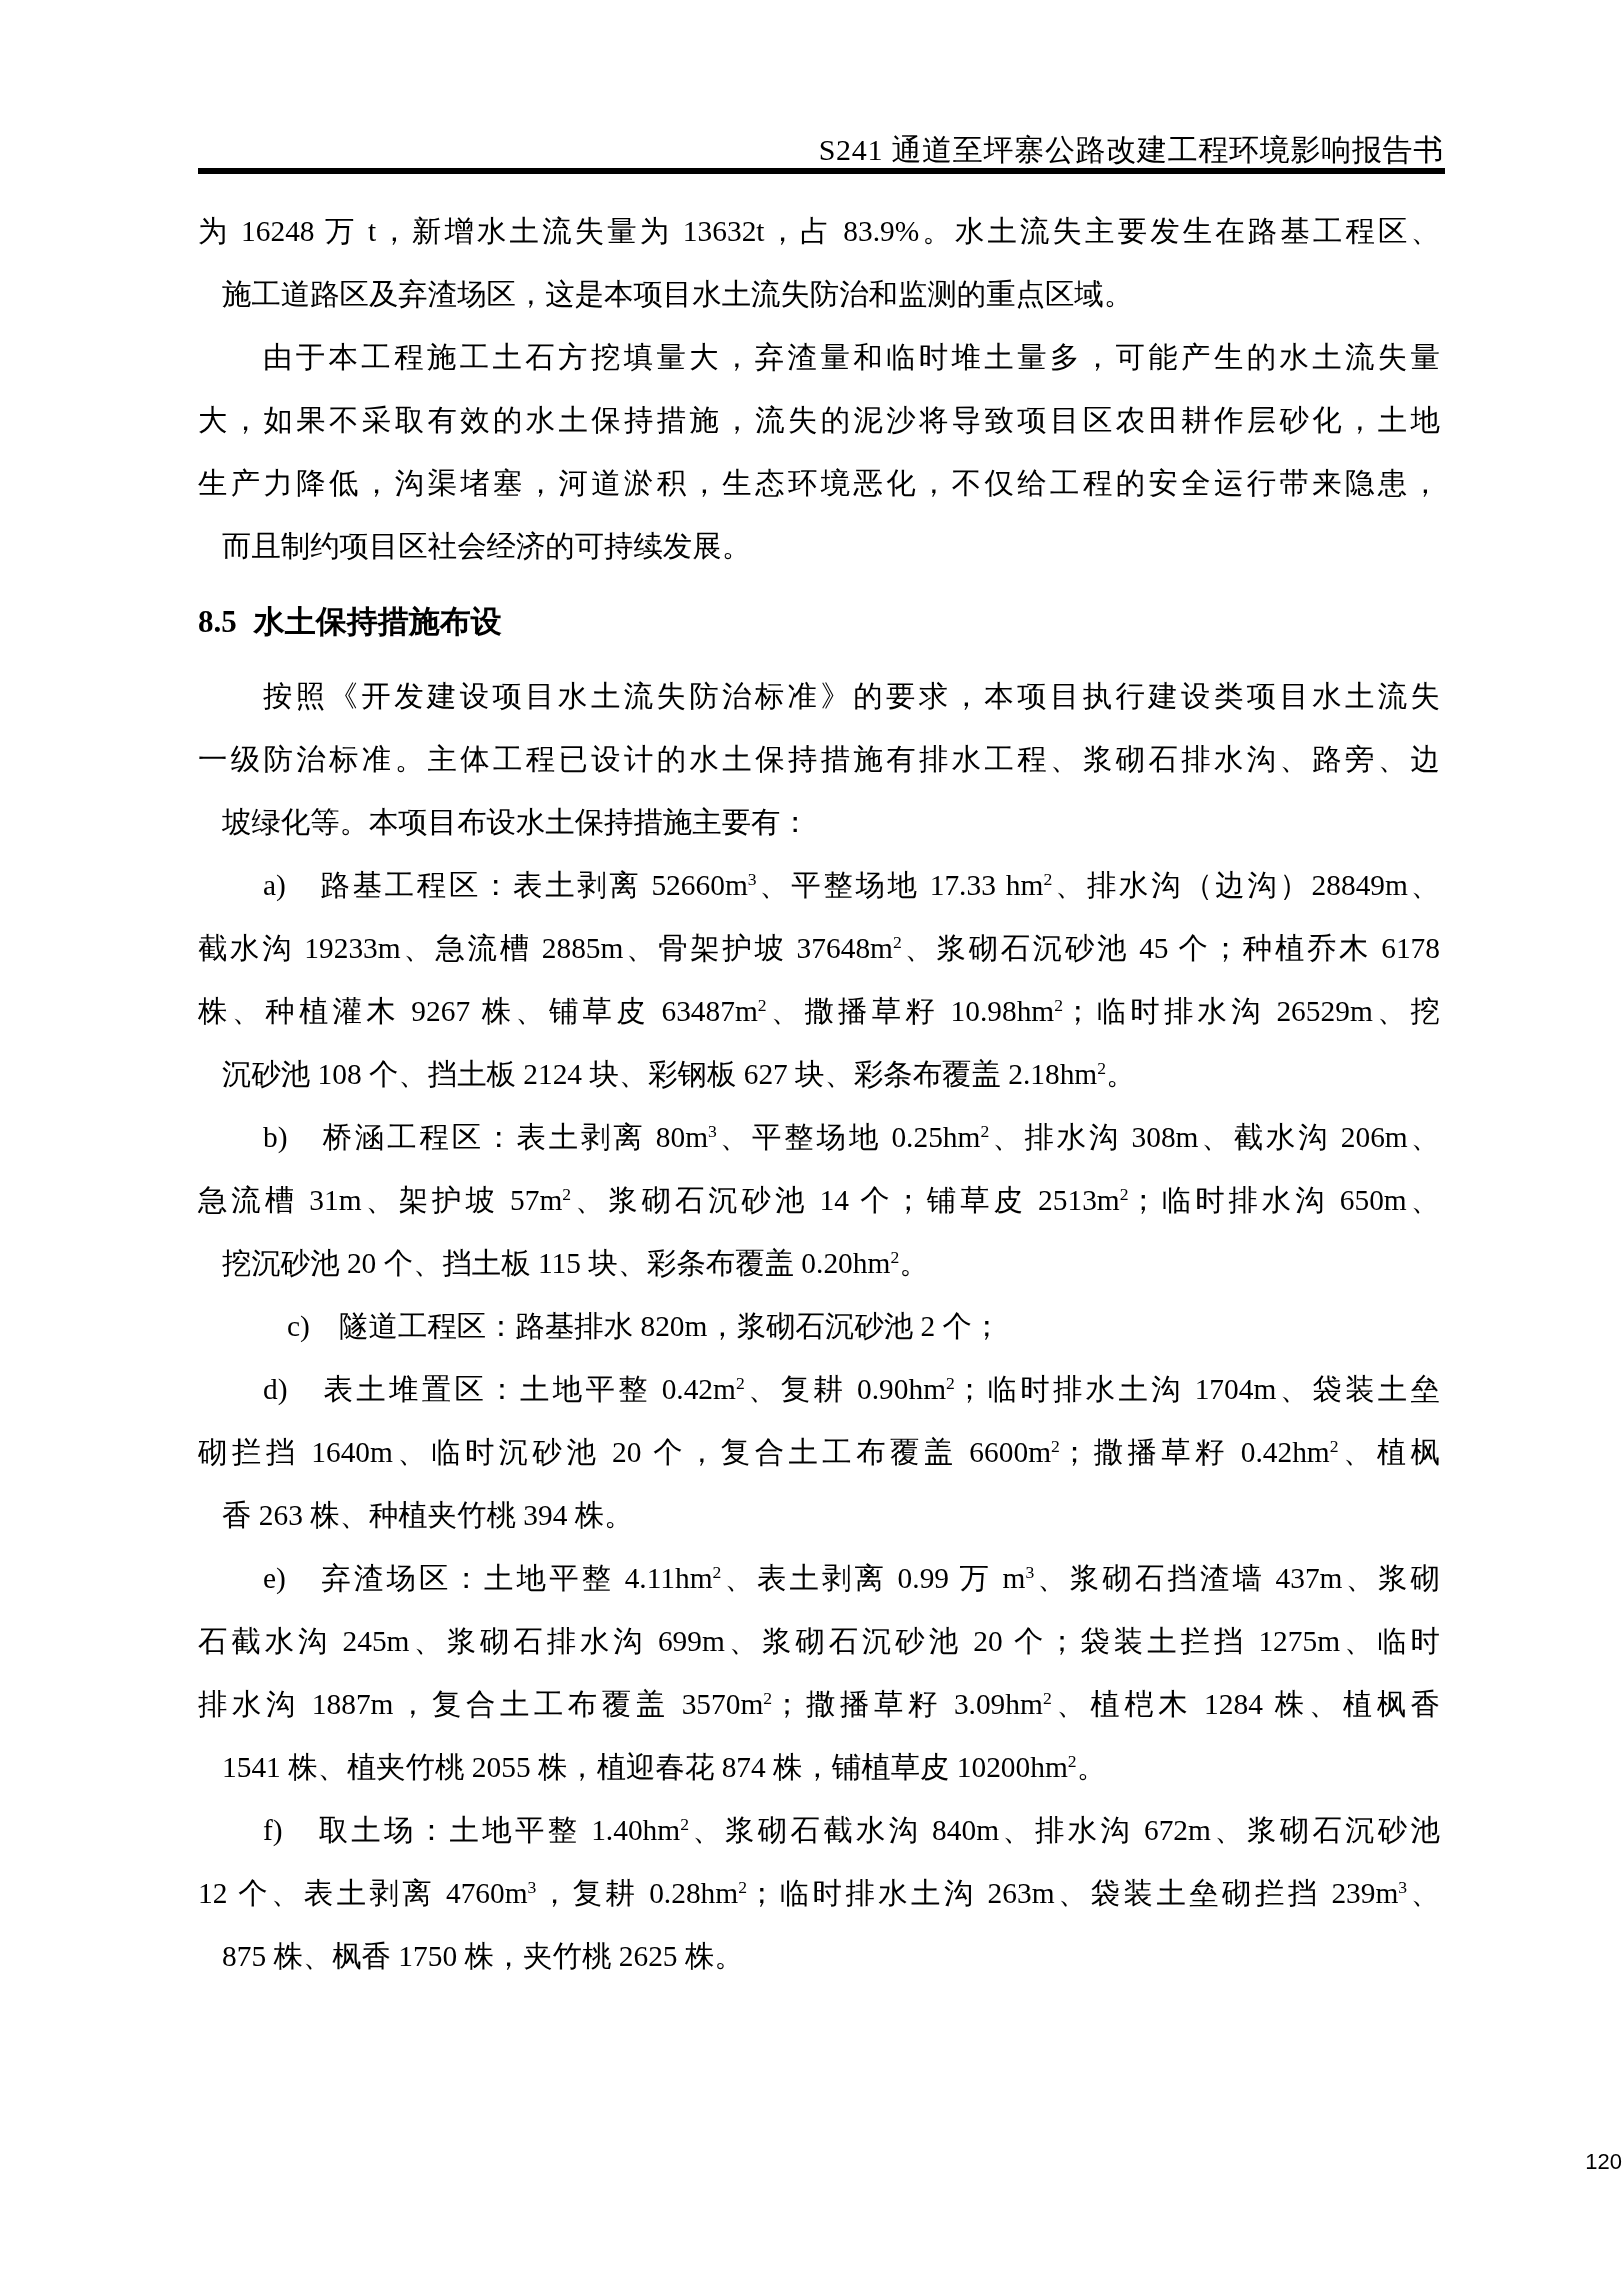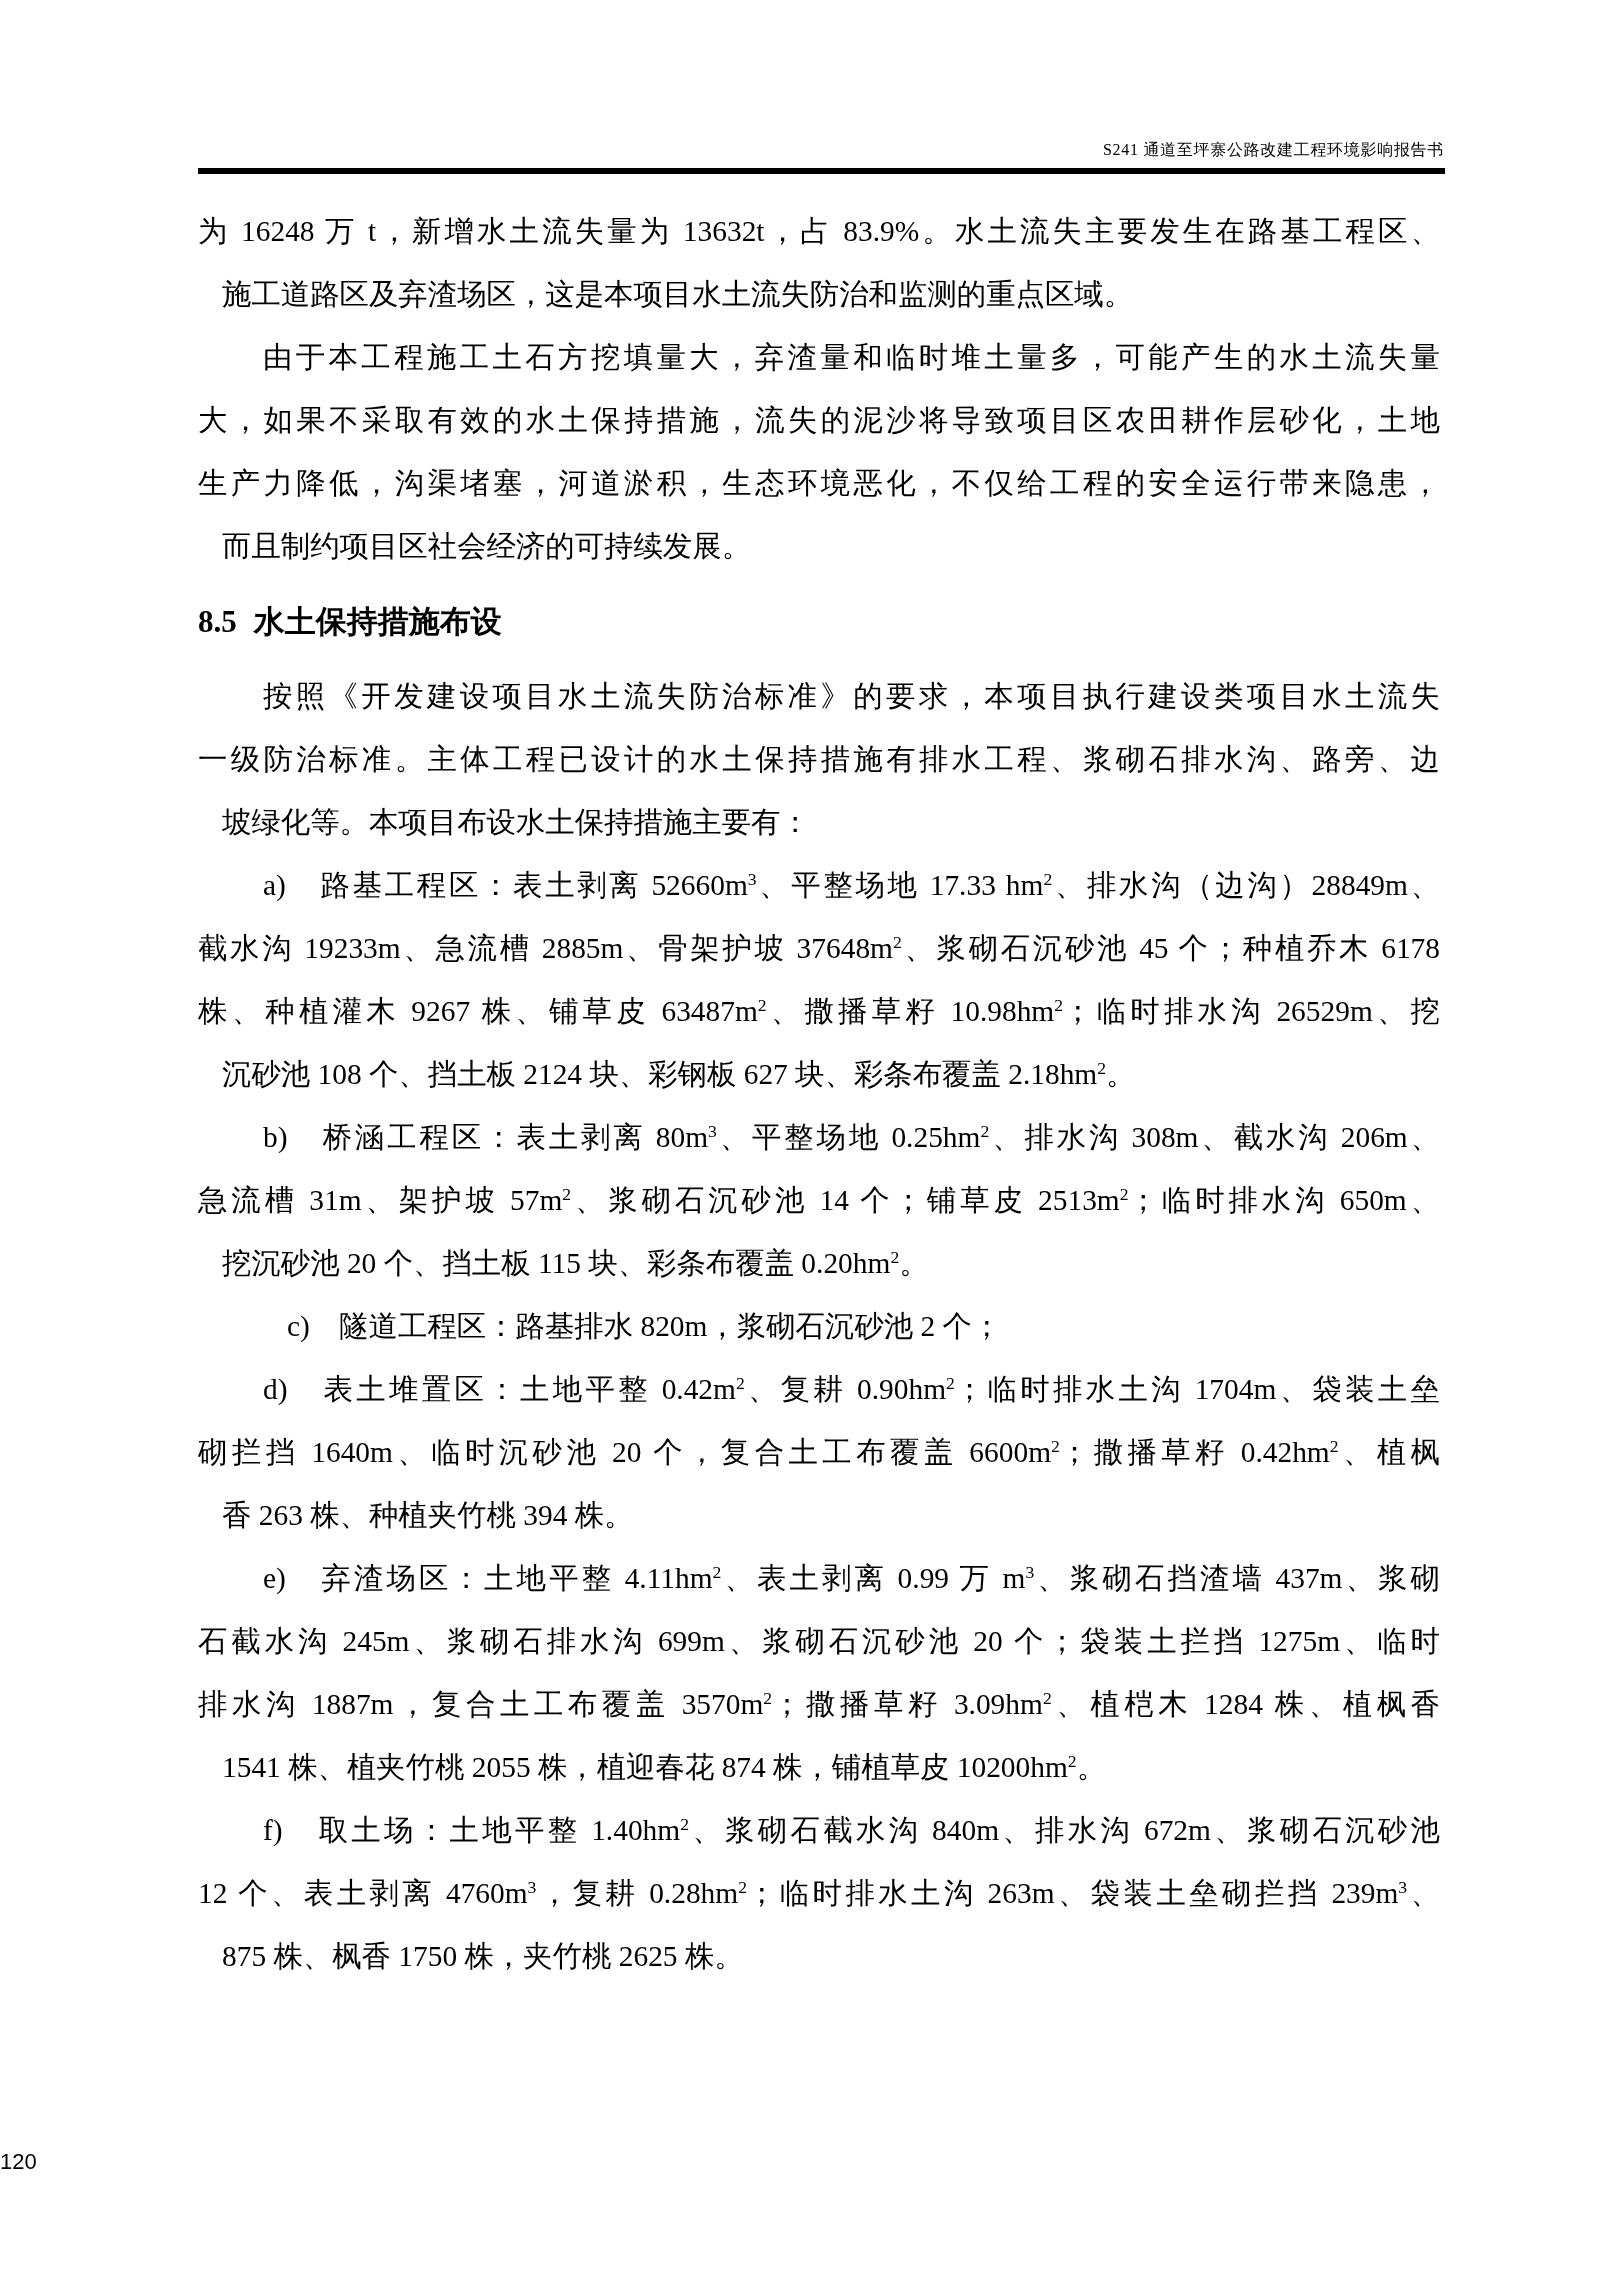--- a/index.html
+++ b/index.html
@@ -9,21 +9,21 @@
     margin:0 auto;
     background:#ffffff;
     color:#000;
     font-family:"Liberation Serif","DejaVu Serif",serif;
     overflow:hidden;
   }
   
   .header-title{
     position:absolute;
     top:137px;right:178px;
-    font-size:16px;line-height:26px;
+    font-size:30px;line-height:26px;
     letter-spacing:0.7px;
     white-space:nowrap;
     margin-left:44px;
   }
   .header-rule{
     position:absolute;
     top:168px;left:198px;
     width:1247px;height:5.9px;
     background:#000;
   }
@@ -58,21 +58,21 @@
     text-align:left;
   }
   .hnum{
     font-family:"Liberation Serif","DejaVu Serif",serif;
     margin-right:17px;
   }
   
   .footer{
     position:absolute;
     left:0;top:2149px;width:100%;
-    text-align:left;
+    text-align:right;
   }
   .page-number{
     font-size:22px;
     font-family:"Liberation Sans","DejaVu Sans",sans-serif;
   }
 </style>
 </head>
 <body>
 
 <div class="page">

